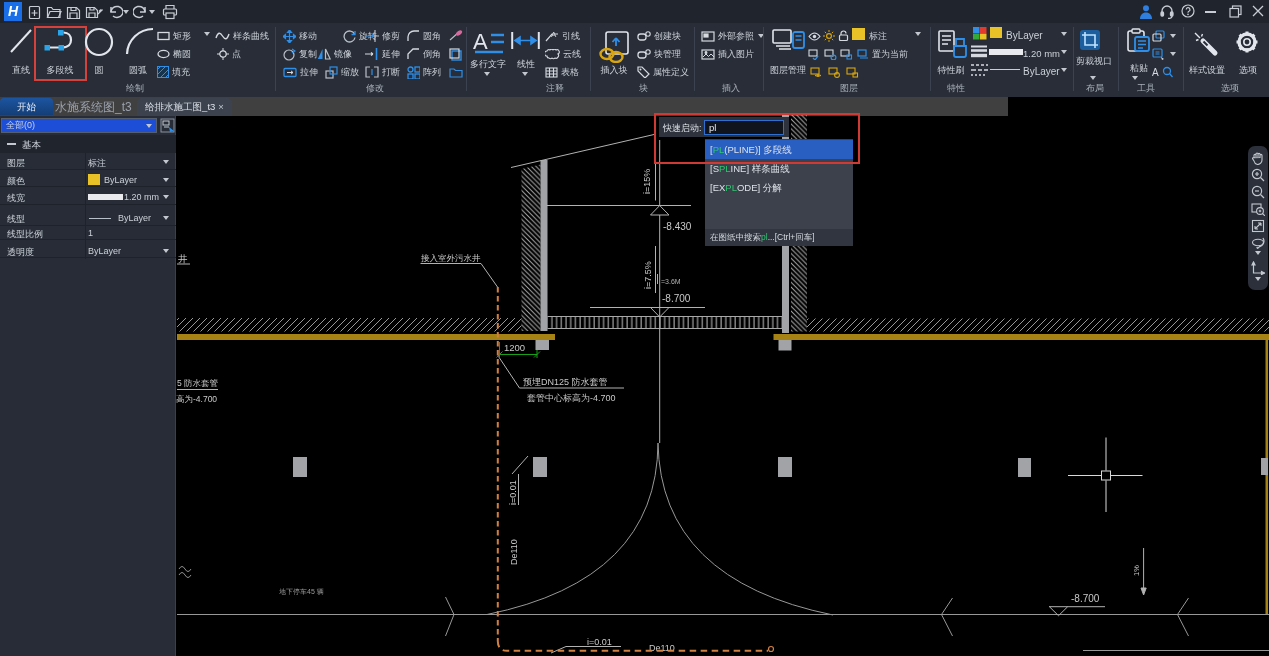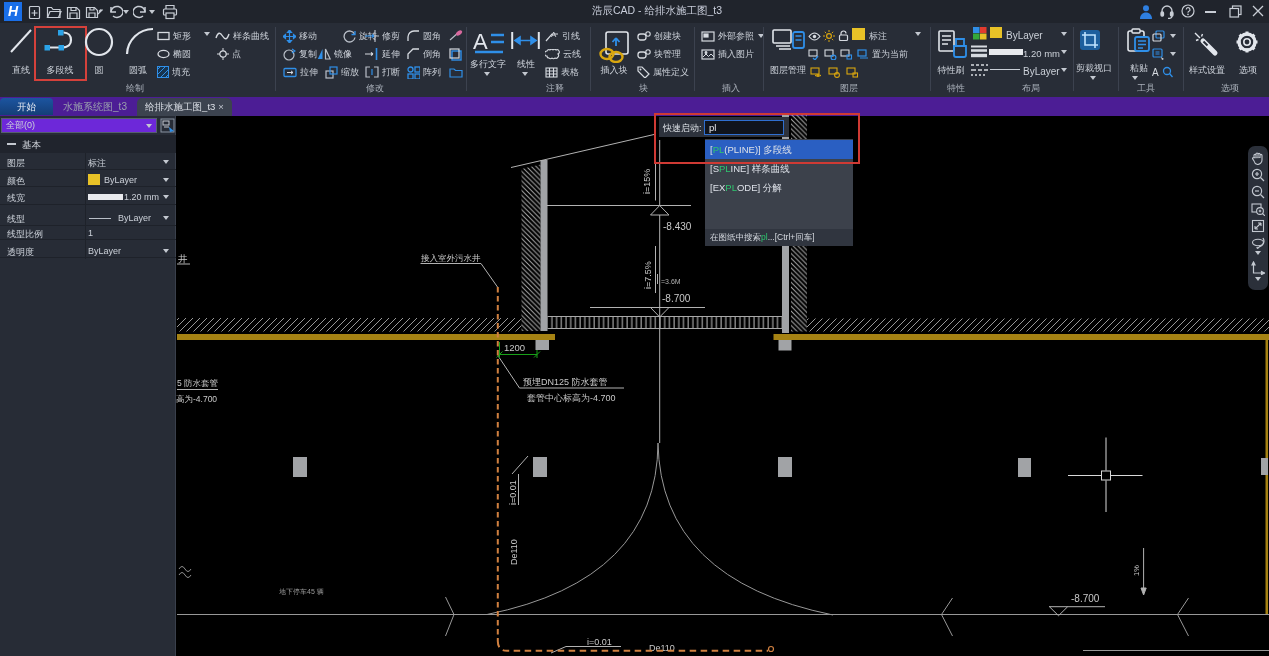--- a/index.html
+++ b/index.html
@@ -1,20 +1,20 @@
 <!DOCTYPE html>
 <html><head><meta charset="utf-8">
 <style>
 *{margin:0;padding:0;box-sizing:border-box}
 html,body{width:1269px;height:656px;overflow:hidden;background:#000;font-family:"Liberation Sans",sans-serif}
 .abs{position:absolute}
 #app{position:relative;width:1269px;height:656px}
 #titlebar{position:absolute;left:0;top:0;width:1269px;height:23px;background:#20242c}
 #ribbon{position:absolute;left:0;top:23px;width:1269px;height:74px;background:#282d37;overflow:hidden}
-#tabstrip{position:absolute;left:0;top:97px;width:1269px;height:19px;background:#4c1d95}
+#tabstrip{position:absolute;left:0;top:97px;width:1008px;height:19px;background:#404040}
 #panel{position:absolute;left:0;top:116px;width:176px;height:540px;background:#272c36;border-right:1px solid #3a404c}
 .glabel{position:absolute;font-size:9px;color:#aab0ba;white-space:nowrap}
 .rtext{font-size:9px;color:#ccd1d9;white-space:nowrap}
 .blabel{position:absolute;font-size:9px;color:#ccd1d9;text-align:center;white-space:nowrap}
 .divider{position:absolute;top:4px;width:1px;height:64px;background:#3c424f}
 .row1{top:6px}.row2{top:24px}.row3{top:42px}
 .sbtn{position:absolute;height:14px;display:flex;align-items:center;gap:3px}
 svg{display:block}
 .caret{width:0;height:0;border-left:3.5px solid transparent;border-right:3.5px solid transparent;border-top:4px solid #c3c8d0}
 </style></head>
@@ -47,21 +47,20 @@
  <svg class="abs" style="left:133px;top:4px" width="16" height="16" viewBox="0 0 16 16" fill="none" stroke="#c8cdd5" stroke-width="1.5">
         <path d="M12 3v5H7"></path>
         <path d="M12 8a6 5.5 0 1 0-2 4"></path>
       </svg>
  <div class="abs caret" style="left:149px;top:10px"></div>
  <svg class="abs" style="left:162px;top:4px" width="16" height="16" viewBox="0 0 16 16" fill="none" stroke="#c8cdd5" stroke-width="1.2">
         <path d="M4 5V1.5h8V5"></path>
         <rect x="1.5" y="5" width="13" height="6" rx="1"></rect>
         <rect x="4" y="9" width="8" height="5.5" fill="#20242c"></rect>
       </svg>
- <div class="abs" style="left:0;top:4px;width:1269px;text-align:center;text-indent:45px;font-size:10.5px;color:#c9cedb">浩辰CAD - 给排水施工图_t3</div>
  <svg class="abs" style="left:1139px;top:4px" width="14" height="15" viewBox="0 0 14 15">
         <circle cx="7" cy="4.2" r="3" fill="#2e7fe0"></circle>
         <path d="M1 15c0-4 2.6-6.5 6-6.5s6 2.5 6 6.5z" fill="#2e7fe0"></path>
       </svg>
  <svg class="abs" style="left:1160px;top:4px" width="14" height="15" viewBox="0 0 14 15" fill="none" stroke="#c8cdd5" stroke-width="1.3">
         <path d="M2 9V7a5 5 0 0 1 10 0v2"></path>
         <rect x="1" y="8" width="2.5" height="4" rx="1" fill="#c8cdd5"></rect>
         <rect x="10.5" y="8" width="2.5" height="4" rx="1" fill="#c8cdd5"></rect>
         <path d="M12 12c0 2-2 2.5-4 2.5"></path>
       </svg>
@@ -432,23 +431,23 @@
 <div class="abs" style="left:990px;top:46px;width:30px;height:1px;background:#c9ced6"></div>
 <div class="abs rtext" style="left:1023px;top:43px;font-size:10px">ByLayer</div>
 <div class="abs caret" style="left:1061px;top:45px"></div>
 <div class="glabel" style="left:947px;top:59px">特性</div>
 <div class="divider" style="left:1073px"></div>
 
 <svg class="abs" style="left:1079px;top:6px" width="22" height="22" viewBox="0 0 22 22">
         <rect x="1" y="1" width="20" height="20" rx="3" fill="#1d5f9e"></rect>
         <path d="M6 3v13h13M3 6h13v13" stroke="#bfe3ff" stroke-width="1.6" fill="none"></path>
       </svg>
-<div class="blabel" style="left:1072px;top:39px;width:44px">剪裁视口</div>
+<div class="blabel" style="left:1072px;top:32px;width:44px">剪裁视口</div>
 <div class="abs caret" style="left:1090px;top:53px"></div>
-<div class="glabel" style="left:1022px;top:59px">布局</div>
+<div class="glabel" style="left:1086px;top:59px">布局</div>
 <div class="divider" style="left:1118px"></div>
 
 <svg class="abs" style="left:1126px;top:5px" width="26" height="27" viewBox="0 0 26 27">
         <rect x="2" y="3" width="16" height="20" rx="2" fill="none" stroke="#e2e6ec" stroke-width="1.6"></rect>
         <rect x="6" y="1" width="8" height="4" rx="1" fill="#282d37" stroke="#e2e6ec" stroke-width="1.4"></rect>
         <rect x="9" y="9" width="14" height="14" rx="2" fill="#282d37" stroke="#2f8fe8" stroke-width="1.8"></rect>
         <path d="M12 13h8M12 16.5h8M12 20h5" stroke="#2f8fe8" stroke-width="1.3"></path>
       </svg>
 <div class="blabel" style="left:1122px;top:39px;width:34px">粘贴</div>
 <div class="abs caret" style="left:1132px;top:53px"></div>
@@ -486,25 +485,25 @@
 <svg class="abs" style="left:1233px;top:5px" width="28" height="28" viewBox="0 0 28 28" fill="none" stroke="#e2e6ec">
         <circle cx="14" cy="14" r="8" stroke-width="3.4"></circle>
         <circle cx="14" cy="14" r="3.2" stroke-width="1.6"></circle>
         <path d="M14 3.5v4M14 20.5v4M3.5 14h4M20.5 14h4M6.6 6.6l2.8 2.8M18.6 18.6l2.8 2.8M21.4 6.6l-2.8 2.8M9.4 18.6l-2.8 2.8" stroke-width="3"></path>
       </svg>
 <div class="blabel" style="left:1231px;top:41px;width:34px">选项</div>
 <div class="glabel" style="left:1221px;top:59px">选项</div>
 </div>
 <div id="tabstrip">
  <div class="abs" style="left:0;top:1px;width:53px;height:17px;background:linear-gradient(#1c55a0,#143e77);border-radius:4px 4px 0 0;color:#e8edf5;font-size:9.5px;text-align:center;line-height:17px">开始</div>
- <div class="abs" style="left:55px;top:1px;width:80px;height:18px;color:#9aa1ad;font-size:10px;text-align:center;line-height:18px">水施系统图_t3</div>
+ <div class="abs" style="left:55px;top:1px;width:80px;height:18px;color:#9aa1ad;font-size:12px;text-align:left;line-height:18px">水施系统图_t3</div>
  <div class="abs" style="left:137px;top:1px;width:95px;height:18px;background:#3c434f;border-radius:5px 5px 0 0;color:#dde1e8;font-size:9.5px;text-align:center;line-height:18px">给排水施工图_t3<span style="margin-left:3px;color:#c3c8d0">×</span></div>
 </div>
 <div id="panel">
- <div class="abs" style="left:1px;top:2px;width:156px;height:15px;background:#6d28d9;border:1px solid #565f6e;color:#ccd1d9;font-size:9px;line-height:13px;padding-left:4px">全部(0)</div>
+ <div class="abs" style="left:1px;top:2px;width:156px;height:15px;background:#1d4ed8;border:1px solid #565f6e;color:#ccd1d9;font-size:9px;line-height:13px;padding-left:4px">全部(0)</div>
  <div class="abs caret" style="left:146px;top:8px"></div>
  <svg class="abs" style="left:160px;top:2px" width="15" height="15" viewBox="0 0 15 15" fill="none">
         <rect x="1" y="1" width="13" height="13" stroke="#8a93a2"></rect>
         <rect x="3" y="3" width="6" height="4" stroke="#c3c8d0"></rect>
         <path d="M4 9h5" stroke="#c3c8d0"></path>
         <path d="M9 9l5 4-4 1z" fill="#2f8fe8"></path>
       </svg>
  <div class="abs" style="left:0;top:19px;width:176px;height:18px;background:#20242d"></div>
  <div class="abs" style="left:7px;top:27px;width:9px;height:1.5px;background:#c3c8d0"></div>
  <div class="abs" style="left:22px;top:23px;font-size:9.5px;color:#d3d7de">基本</div>

